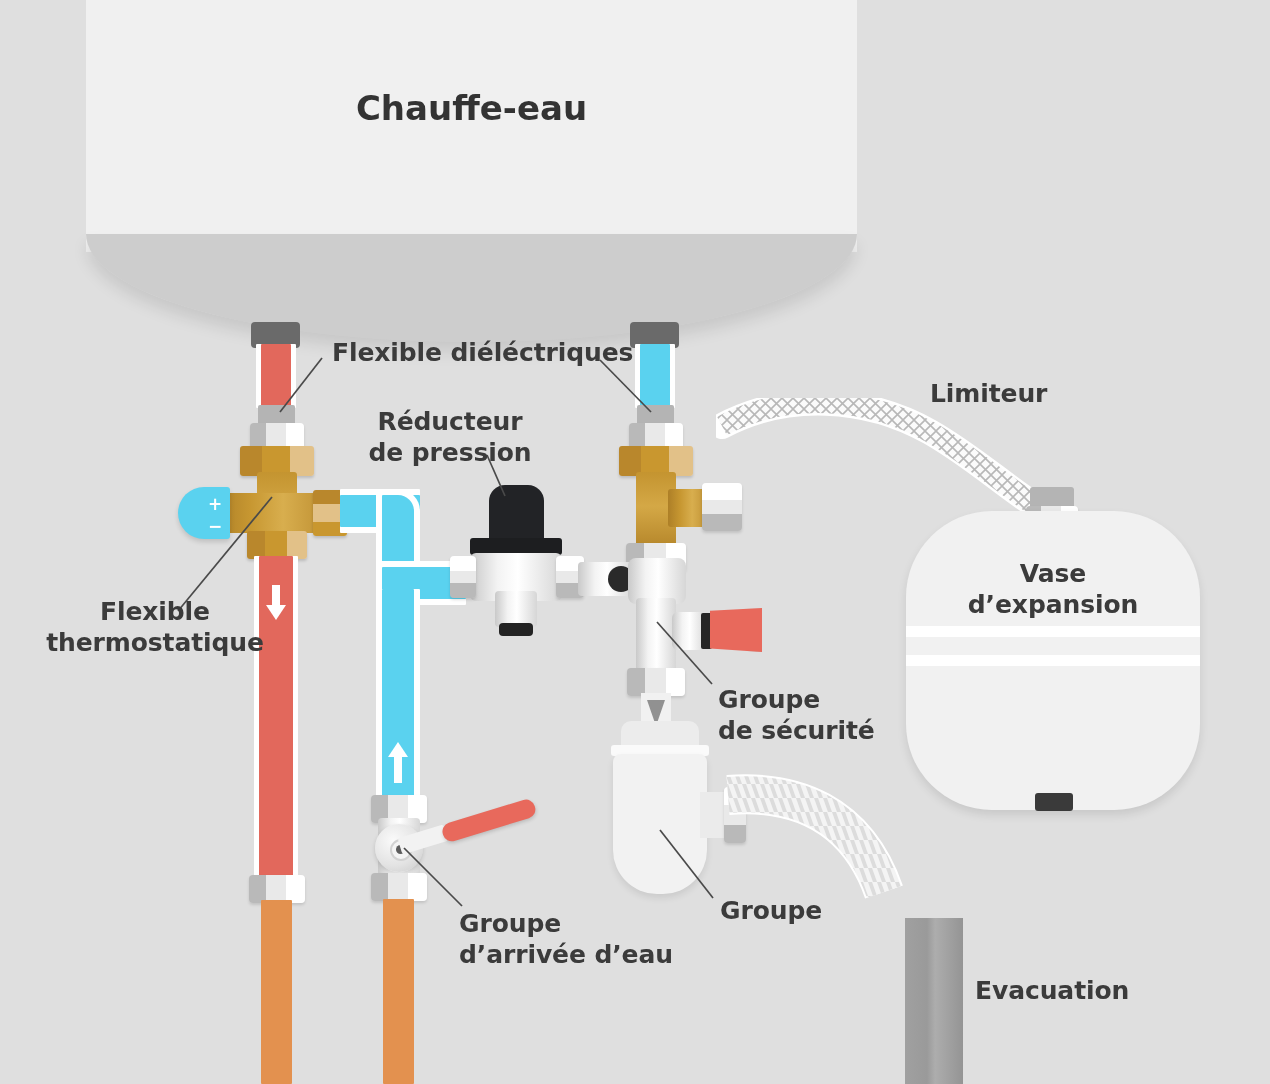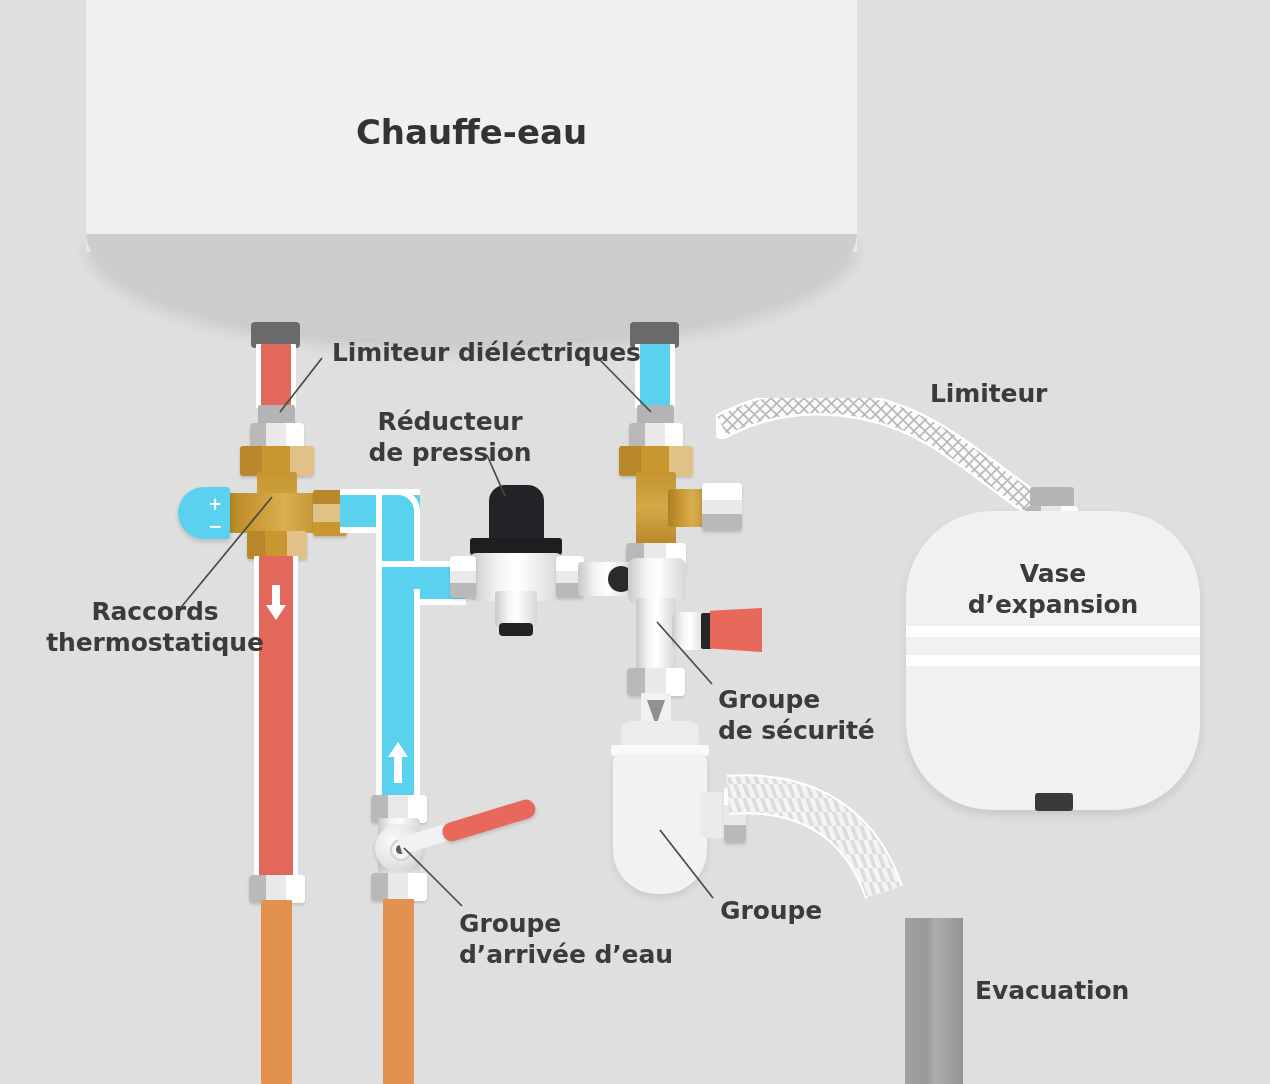--- a/index.html
+++ b/index.html
@@ -28,21 +28,21 @@
     background:#f0f0f0;
   }
   #heater-skirt{
     position:absolute;left:86px;top:234px;width:771px;height:108px;
     background:#cdcdcd;
     border-bottom-left-radius:380px 108px;
     border-bottom-right-radius:380px 108px;
     box-shadow:0 10px 16px rgba(0,0,0,0.10);
   }
   #heater-title{
-    position:absolute;left:86px;top:112px;width:771px;
+    position:absolute;left:86px;top:88px;width:771px;
     text-align:center;font-size:34px;font-weight:bold;color:#333;
   }
 
   
   .pipe{position:absolute;border-radius:1px;}
   .pipe-red{background:#e2685c;}
   .pipe-cyan{background:#5ad2ef;}
   .pipe-orange{background:#e3914f;}
   .pipe-white-out{background:#ffffff;}
 
@@ -324,24 +324,24 @@
   <svg class="leaders">
     <line x1="322" y1="358" x2="280" y2="412"></line>
     <line x1="600" y1="360" x2="651" y2="412"></line>
     <line x1="487" y1="455" x2="505" y2="496"></line>
     <line x1="178" y1="611" x2="272" y2="497"></line>
     <line x1="712" y1="684" x2="657" y2="622"></line>
     <line x1="713" y1="898" x2="660" y2="830"></line>
     <line x1="462" y1="906" x2="404" y2="848"></line>
   </svg>
 
-  <div class="label" style="left:332px;top:337px;">Limiteur diéléctriques</div>
+  <div class="label" style="left:332px;top:337px;">Flexible diéléctriques</div>
   <div class="label center" style="left:330px;top:406px;width:240px;">Réducteur
 de pression</div>
-  <div class="label center" style="left:20px;top:596px;width:270px;">Raccords
+  <div class="label center" style="left:20px;top:596px;width:270px;">Flexible
 thermostatique</div>
   <div class="label" style="left:718px;top:684px;">Groupe
 de sécurité</div>
   <div class="label" style="left:930px;top:378px;">Limiteur</div>
   <div class="label" style="left:459px;top:908px;">Groupe
 d’arrivée d’eau</div>
   <div class="label" style="left:720px;top:895px;">Groupe</div>
   <div class="label" style="left:975px;top:975px;">Evacuation</div>
 
 </div>

